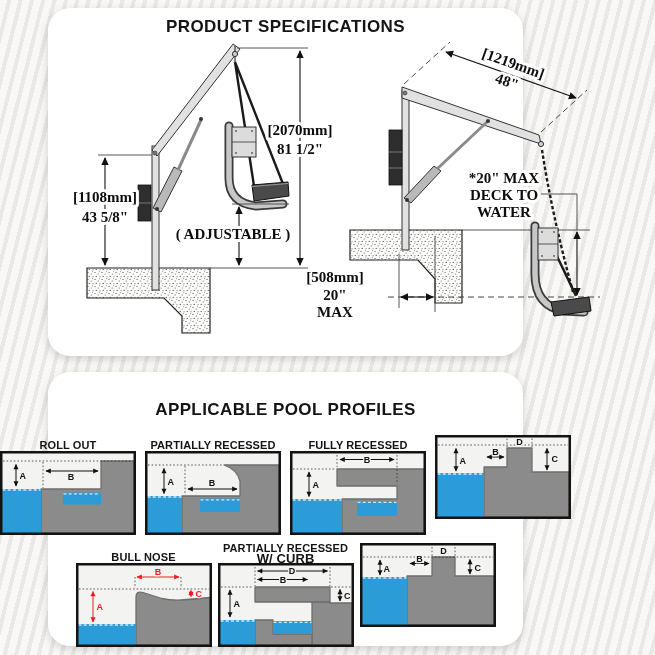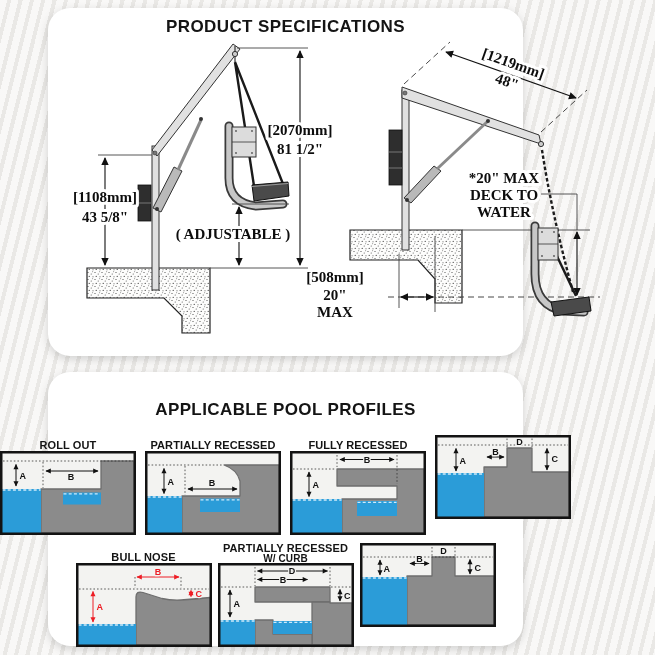--- a/index.html
+++ b/index.html
@@ -34,21 +34,21 @@
   .deckc { fill:url(#stip); stroke:#222; stroke-width:1.2; }
 
   
   .prow { position:absolute; left:0; right:0; display:flex; justify-content:center; }
   #prow1 { top:47px; gap:9px; }
   #prow2 { top:155px; gap:6px; }
   .pitem { display:flex; flex-direction:column; width:136px;margin-top:16px; }
   .pname { height:16px; display:flex; flex-direction:column; justify-content:flex-end; align-items:center;
            font-size:11px; font-weight:bold; color:#141414; letter-spacing:.1px; white-space:nowrap; }
   #prow2 .pname { height:20px; }
-  .pname .l2 { font-size:10px; line-height:9px; }
+  .pname .l2 { font-size:13px; line-height:9px; }
   .pbox { display:block; }
   .air   { fill:#f3f3f1; }
   .frame { fill:none; stroke:#131313; stroke-width:2.5; }
   .deckp { fill:#8B8B8B; stroke:#6e6e6e; stroke-width:1.3; stroke-linejoin:round; }
   .water { fill:#2B9CD8; }
   .wave  { stroke:#cfeafa; stroke-width:1.3; stroke-dasharray:3 2.2; fill:none; }
   .dot   { stroke:#333; stroke-width:.8; stroke-dasharray:1.6 2; fill:none; }
   .dline { stroke:#111; stroke-width:1; fill:none; }
   .rline { stroke:#ED1C24; stroke-width:1; fill:none; }
   .pl  { font:bold 9px "Liberation Sans",sans-serif; fill:#111;

